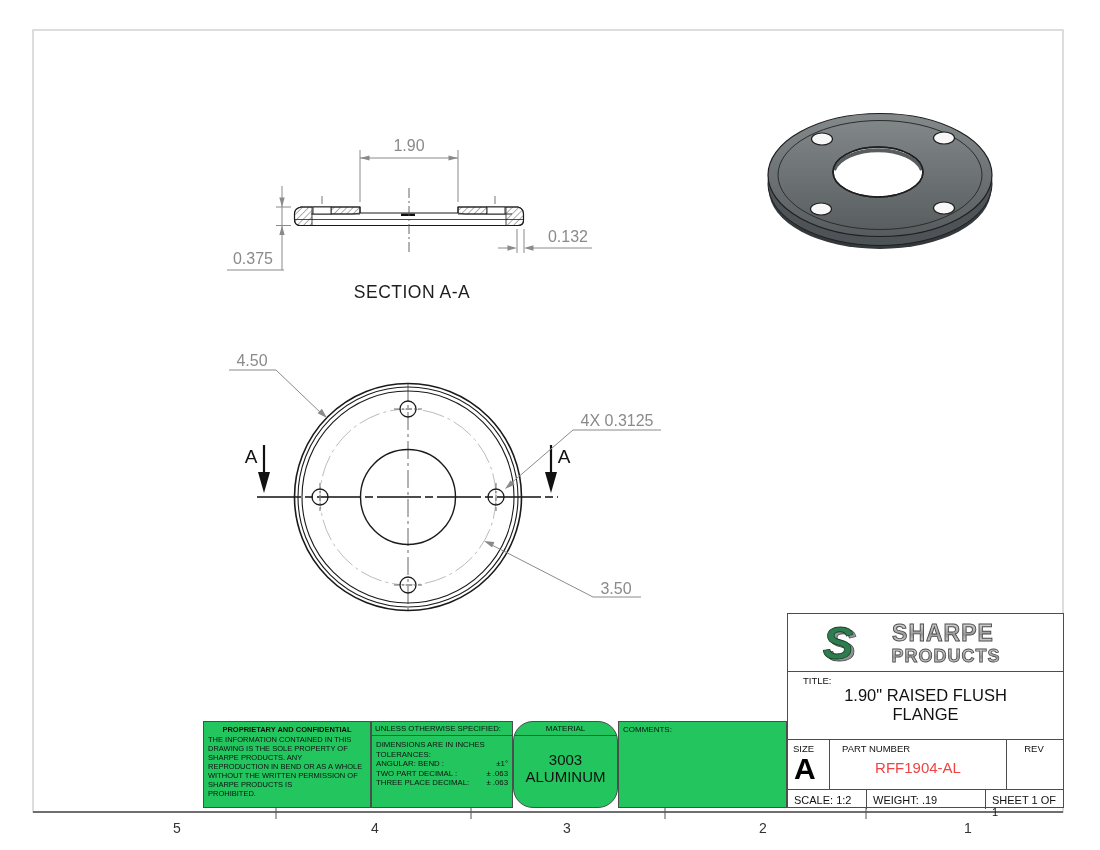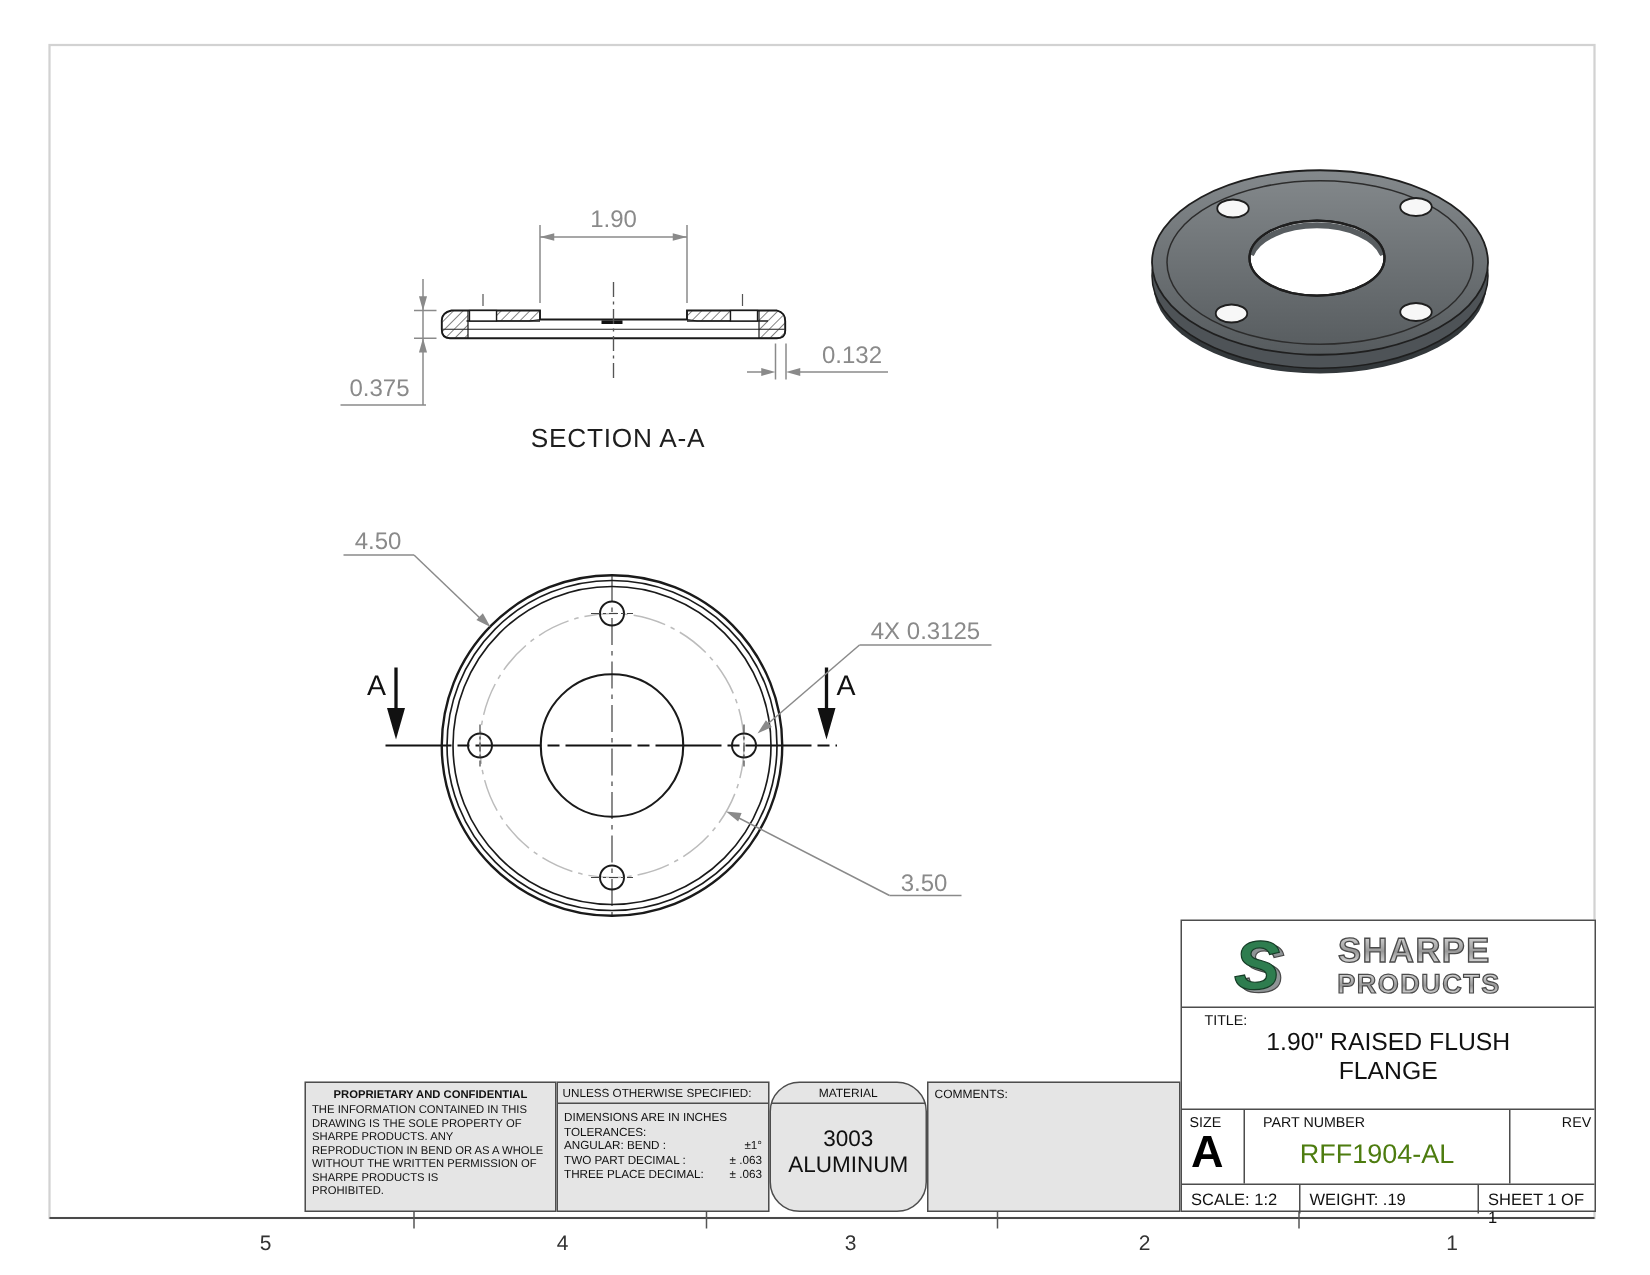--- a/index.html
+++ b/index.html
@@ -15,33 +15,33 @@
   .tb-logo{top:0;height:57px;}
   .tb-title{top:57px;height:68px;border-top:1px solid #4d4d4d;}
   .tb-size{top:125px;height:50px;border-top:1px solid #4d4d4d;}
   .tb-scale{top:175px;height:20px;border-top:1px solid #4d4d4d;display:flex;}
   .lbl{font-size:9.5px;color:#111;}
   .tb-title .lbl{position:absolute;left:15px;top:3px;}
   .title-text{margin-top:14px;text-align:center;font-size:16.5px;line-height:19px;color:#111;}
   .cell{position:absolute;top:0;height:100%;box-sizing:border-box;}
   .c-size{left:0;width:41px;}
   .c-part{left:41px;width:178px;border-left:1px solid #4d4d4d;border-right:1px solid #4d4d4d;}
-  .c-rev{left:234px;width:58px;}
+  .c-rev{left:217px;width:58px;}
   .c-size .lbl{position:absolute;left:5px;top:3px;}
   .size-a{position:absolute;left:6px;top:12px;font-size:30px;font-weight:bold;color:#000;}
   .c-part .lbl{position:absolute;left:12px;top:3px;}
-  .part-no{margin-top:19px;text-align:center;font-size:18px;color:#4d7c0f;}
+  .part-no{margin-top:19px;text-align:center;font-size:15px;color:#ef4444;}
   .c-rev .lbl{position:absolute;left:50%;transform:translateX(-50%);top:3px;}
   .s-cell{height:100%;box-sizing:border-box;font-size:11px;padding:4px 0 0 6px;color:#111;}
   .s1{width:78px;}
   .s2{width:120px;border-left:1px solid #4d4d4d;border-right:1px solid #4d4d4d;}
   .s3{width:97px;flex:1;}
 
   
-  .note{top:721px;height:87px;border:1px solid #4d4d4d;background:#e5e5e5;font-size:7.5px;line-height:9px;color:#111;}
+  .note{top:721px;height:87px;border:1px solid #4d4d4d;background:#22c55e;font-size:7.5px;line-height:9px;color:#111;}
   .prop{left:203px;width:168px;padding:3px 4px;}
   .prop-title{font-weight:bold;text-align:center;margin-bottom:1px;font-size:7.5px;}
   .tol{left:371px;width:142px;}
   .tol-head{padding:2px 3px;border-bottom:1px solid #4d4d4d;font-size:7.8px;}
   .tol-body{padding:4px 4px 0 4px;font-size:7.8px;line-height:9.6px;}
   .tol-row{display:flex;justify-content:space-between;}
   .mat{left:513px;width:105px;border-radius:20px;}
   .mat-head{padding:2px 0;border-bottom:1px solid #4d4d4d;text-align:center;font-size:8px;}
   .mat-val{margin-top:15px;text-align:center;font-size:15px;line-height:17px;color:#111;}
   .com{left:618px;width:169px;padding:3px 4px;font-size:8px;}

